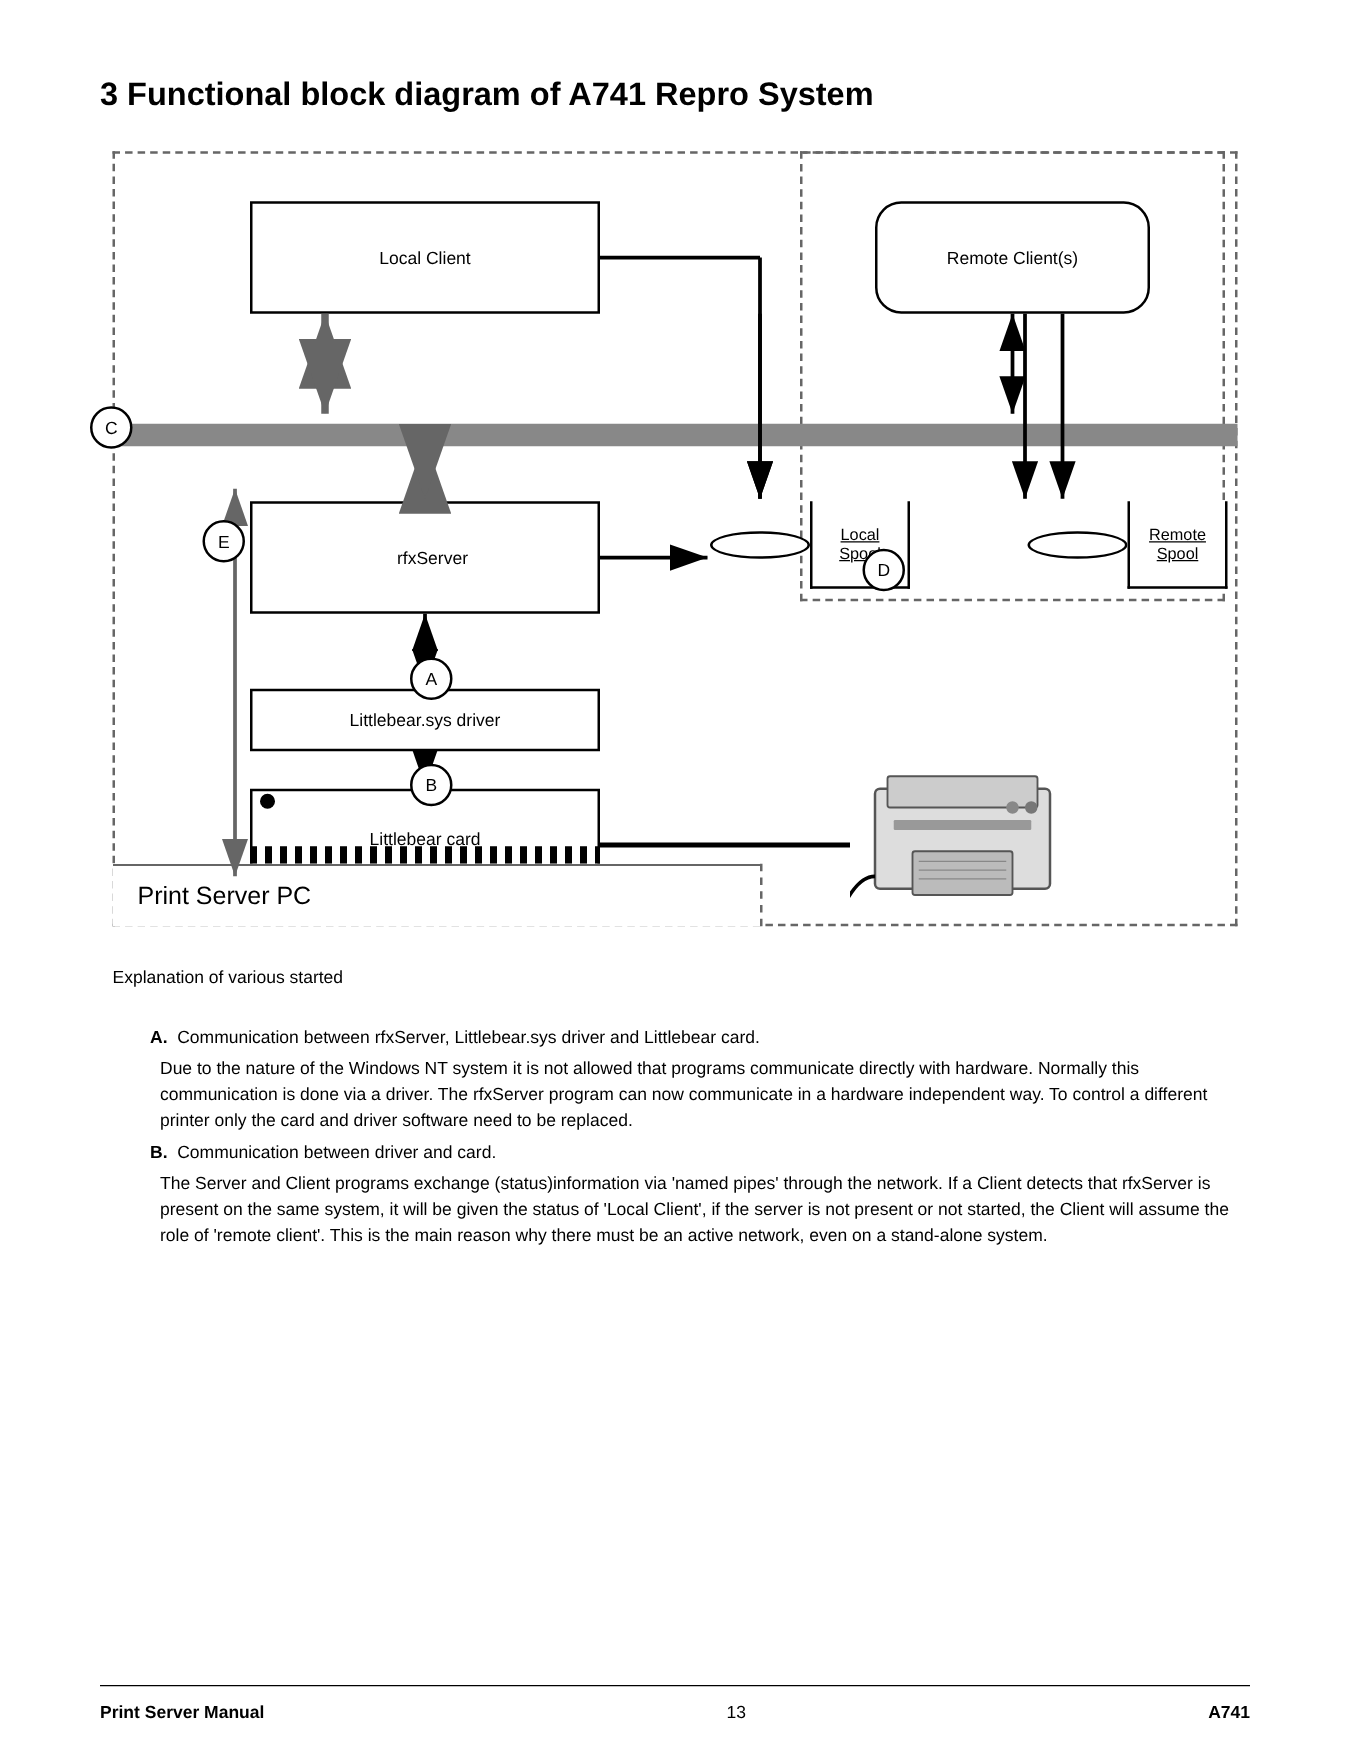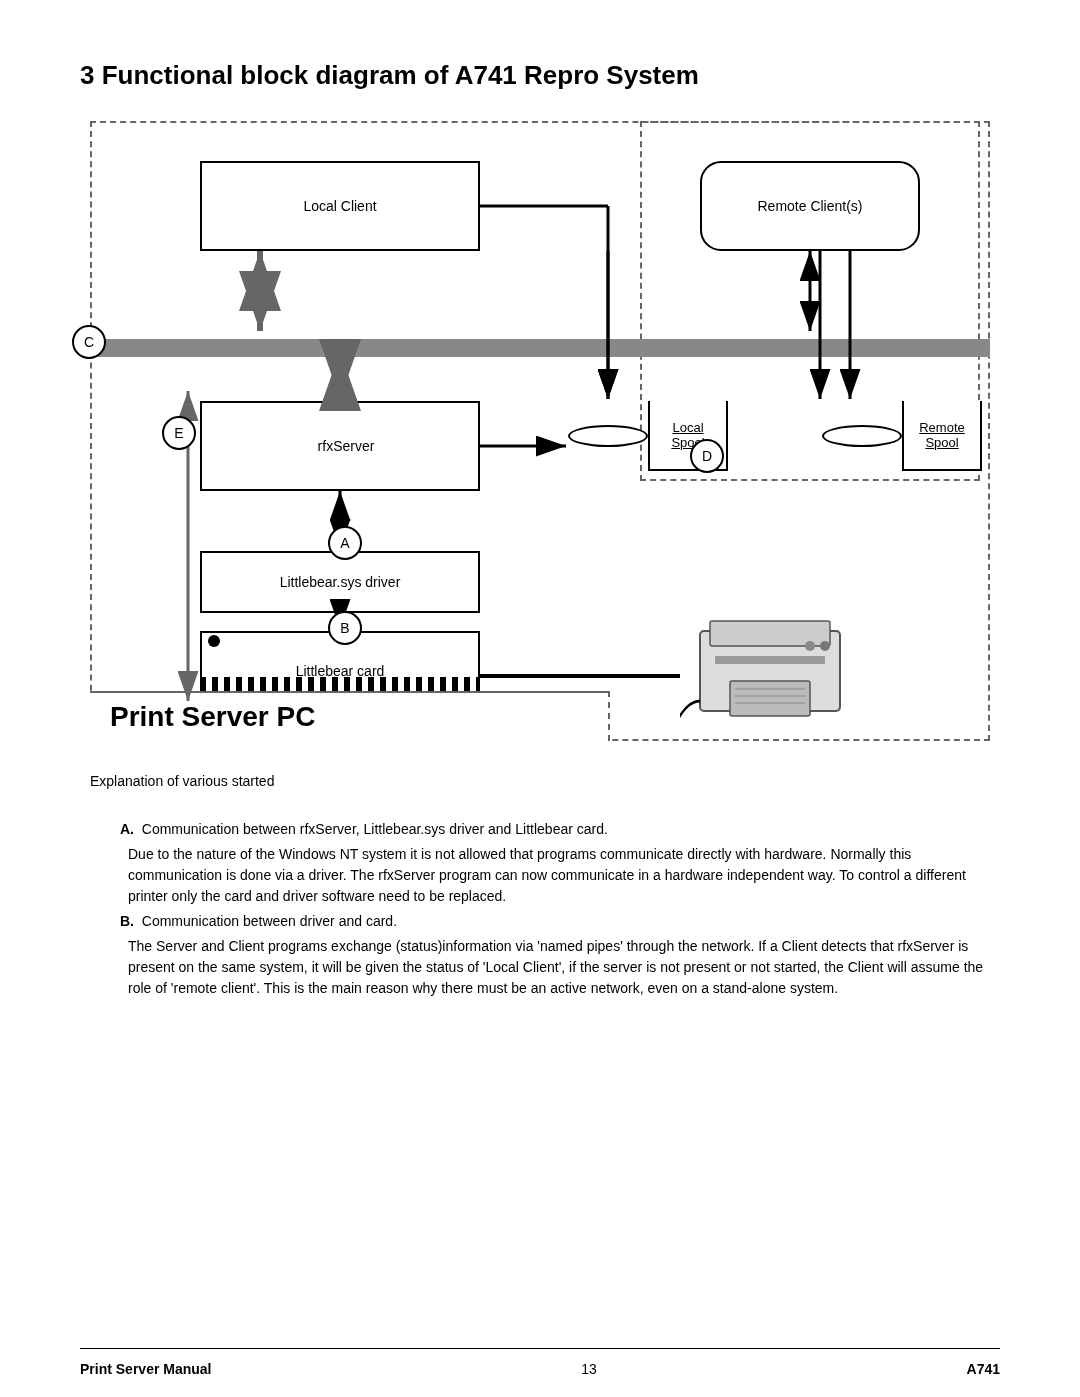--- a/index.html
+++ b/index.html
@@ -116,21 +116,21 @@
       width: 280px;
       height: 90px;
       padding-left: 12px;
     }
 
     
     .driver-box {
       top: 430px;
       left: 110px;
       width: 280px;
-      height: 62px;
+      height: 50px;
       align-items: center;
     }
 
     
     .card-box {
       top: 510px;
       left: 110px;
       width: 280px;
       height: 80px;
     }
@@ -346,21 +346,21 @@
     <span>A</span>
   </div>
   <div class="circle-label label-b">
     <span>B</span>
   </div>
   <div class="circle-label label-d">
     <span>D</span>
   </div>
 
   <div class="print-server-label">
-    <span style="font-size:28px;font-weight:bold;">Print Server PC</span>
+    <span style="font-size:20px;font-weight:normal;">Print Server PC</span>
   </div>
 
   <div class="printer-image">
     <svg width="200" height="120" viewBox="0 0 200 120">
 
       <rect x="20" y="20" width="140" height="80" rx="4" fill="#ddd" stroke="#555" stroke-width="2"></rect>
       <rect x="30" y="10" width="120" height="25" rx="2" fill="#ccc" stroke="#555" stroke-width="1.5"></rect>
       <rect x="50" y="70" width="80" height="35" rx="2" fill="#bbb" stroke="#555" stroke-width="1.5"></rect>
 
       <rect x="35" y="45" width="110" height="8" rx="1" fill="#999"></rect>

